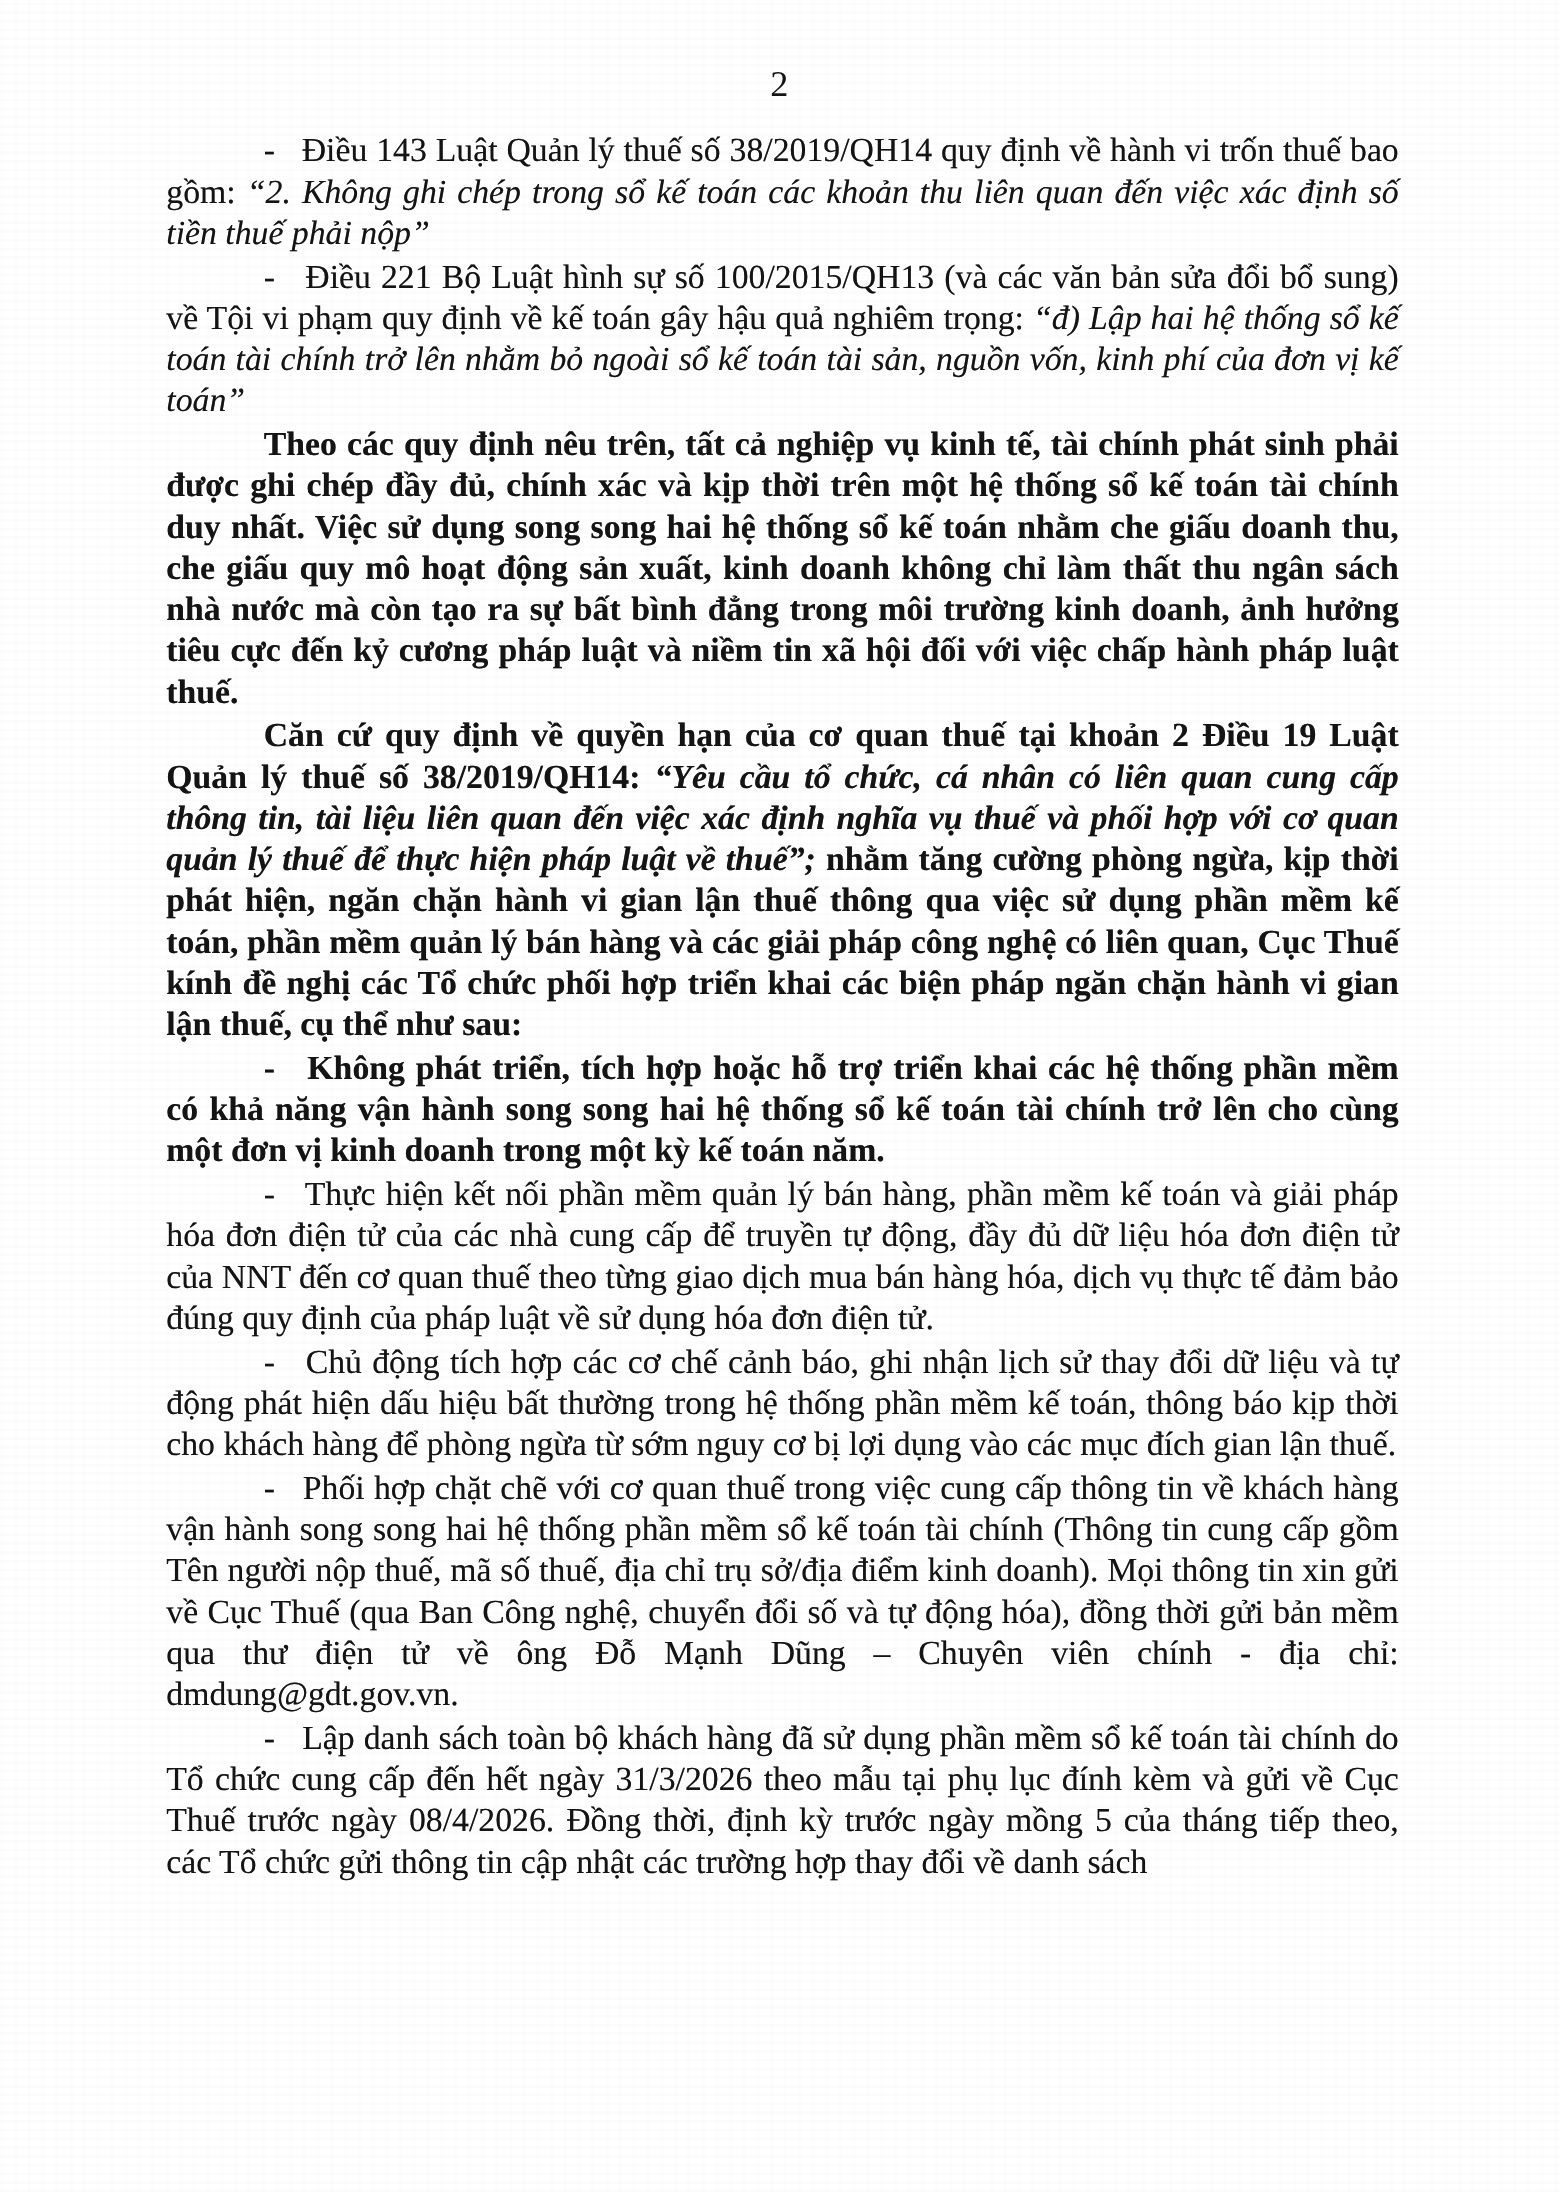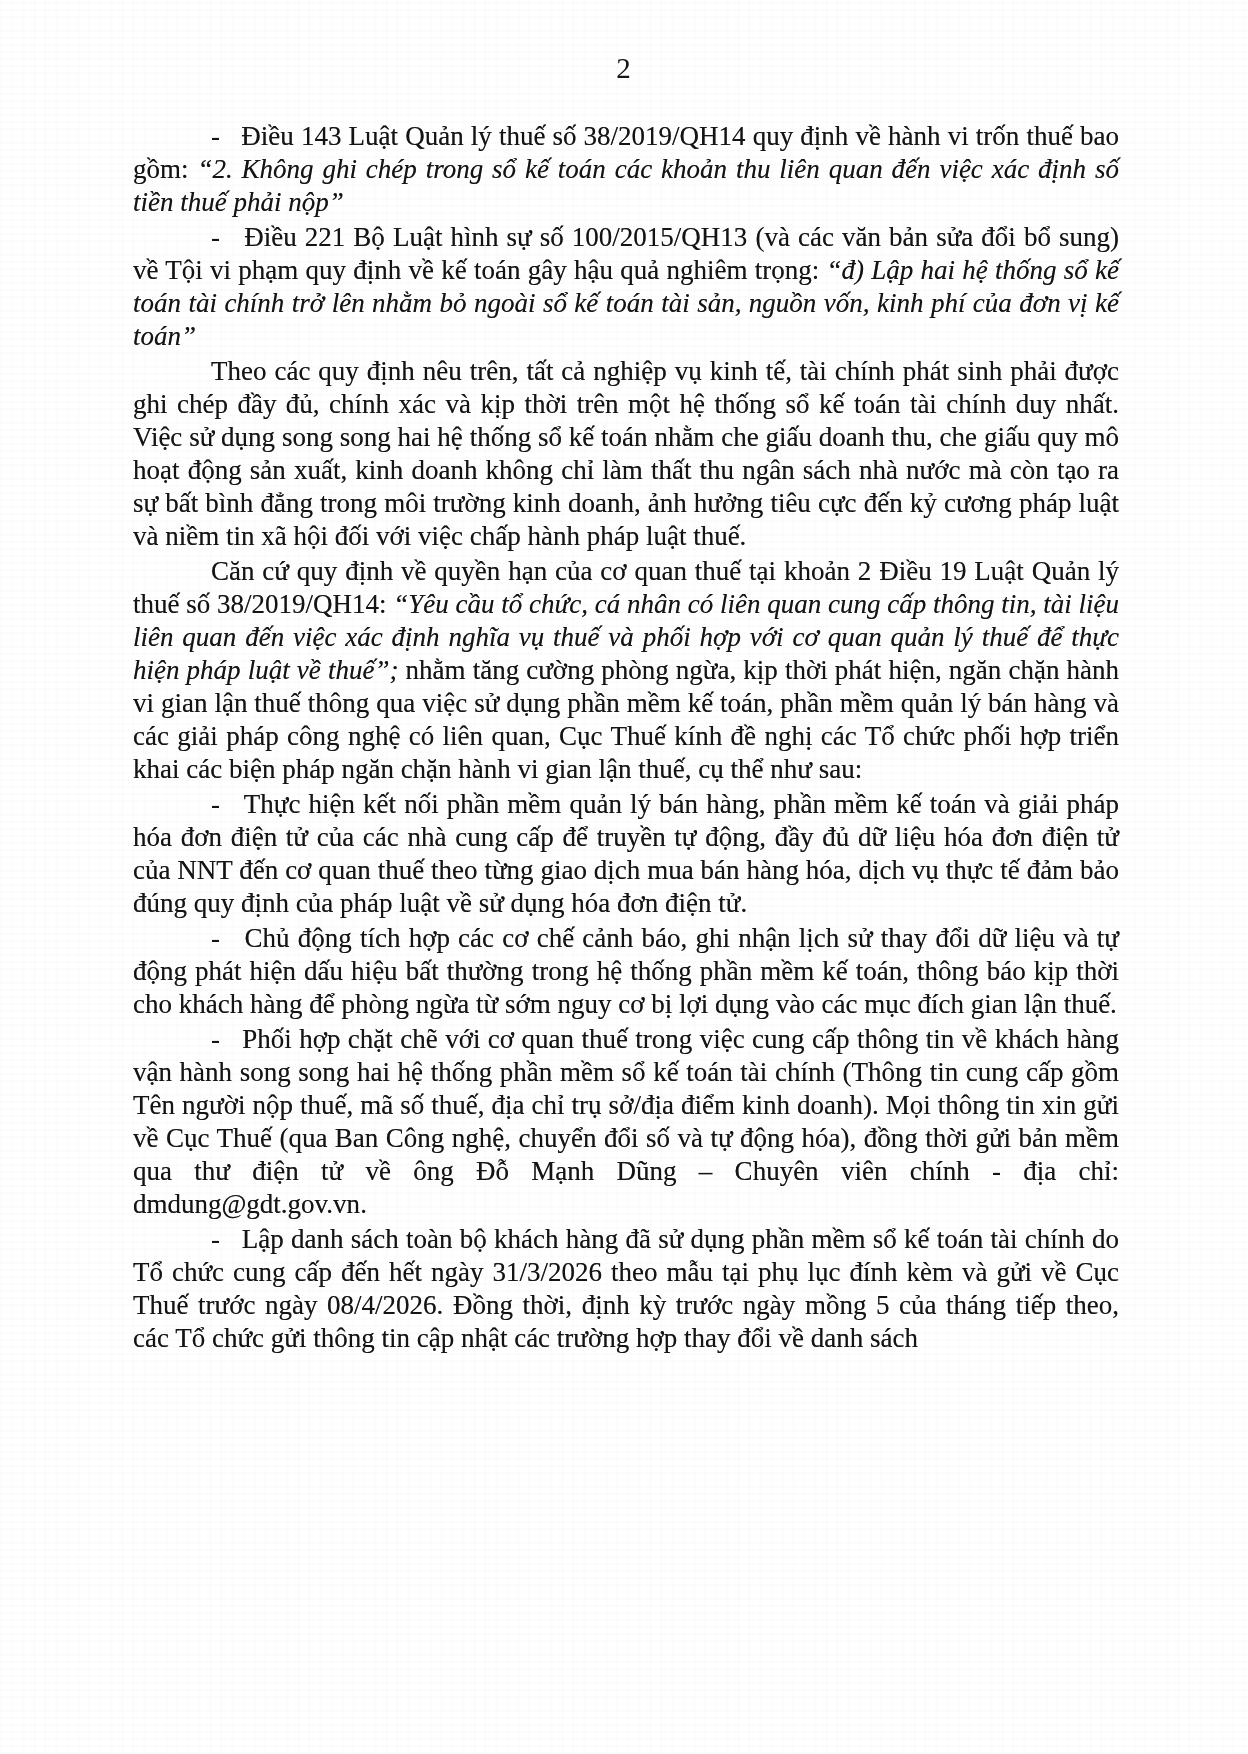--- a/index.html
+++ b/index.html
@@ -33,46 +33,48 @@
     top: 52px;
     left: 0;
     width: 1248px;
     text-align: center;
     font-size: 29px;
     line-height: 32px;
     letter-spacing: 1px;
   }
   .doc-body {
     position: absolute;
-    top: 120px;
+    top: 104px;
     left: 133px;
     width: 986px;
     font-size: 27px;
     line-height: 33px;
     text-align: justify;
     text-shadow: 0 0 0.5px rgba(20,20,20,0.55);
   }
   .doc-body p.para {
     margin: 0 0 2px 0;
     text-indent: 78px;
   }
   .doc-body p.para.space-before {
     margin-top: 0;
+    font-weight: bold;
   }
   .seg-italic { font-style: italic; }
   .seg-underline { text-underline-offset: 4px; }
 </style>
 </head>
 <body>
 
 <div class="page">
   <div class="page-number">2</div>
   <div class="doc-body">
       <p class="para"><span>-&nbsp;&nbsp; Điều 143 Luật Quản lý thuế số 38/2019/QH14 quy định về hành vi trốn thuế bao gồm: </span><span class="seg-italic">“2. Không ghi chép trong sổ kế toán các khoản thu liên quan đến việc xác định số tiền thuế phải nộp”</span></p>
       <p class="para"><span>-&nbsp;&nbsp; Điều 221 Bộ Luật hình sự số 100/2015/QH13 (và các văn bản sửa đổi bổ sung) về Tội vi phạm quy định về kế toán gây hậu quả nghiêm trọng: </span><span class="seg-italic">“đ) Lập hai hệ thống sổ kế toán tài chính trở lên nhằm bỏ ngoài sổ kế toán tài sản, nguồn vốn, kinh phí của đơn vị kế toán”</span></p>
       <p class="para space-before"><span>Theo các quy định nêu trên, tất cả nghiệp vụ kinh tế, tài chính phát sinh phải được ghi chép đầy đủ, chính xác và kịp thời trên một hệ thống sổ kế toán tài chính duy nhất. Việc sử dụng song song hai hệ thống sổ kế toán nhằm che giấu doanh thu, che giấu quy mô hoạt động sản xuất, kinh doanh không chỉ làm thất thu ngân sách nhà nước mà còn tạo ra sự bất bình đẳng trong môi trường kinh doanh, ảnh hưởng tiêu cực đến kỷ cương pháp luật và niềm tin xã hội đối với việc chấp hành pháp luật thuế.</span></p>
       <p class="para space-before"><span>Căn cứ quy định về quyền hạn của cơ quan thuế tại khoản 2 Điều 19 Luật Quản lý thuế số 38/2019/QH14: </span><span class="seg-italic">“Yêu cầu tổ chức, cá nhân có liên quan cung cấp thông tin, tài liệu liên quan đến việc xác định nghĩa vụ thuế và phối hợp với cơ quan quản lý thuế để thực hiện pháp luật về thuế”;</span><span> nhằm tăng cường phòng ngừa, kịp thời phát hiện, ngăn chặn hành vi gian lận thuế thông qua việc sử dụng phần mềm kế toán, phần mềm quản lý bán hàng và các giải pháp công nghệ có liên quan, Cục Thuế kính đề nghị các Tổ chức phối hợp triển khai các biện pháp ngăn chặn hành vi gian lận thuế, cụ thể như sau:</span></p>
+      <p class="para space-before"><span>-&nbsp;&nbsp; Không phát triển, tích hợp hoặc hỗ trợ triển khai các hệ thống phần mềm có khả năng vận hành song song hai hệ thống sổ kế toán tài chính trở lên cho cùng một đơn vị kinh doanh trong một kỳ kế toán năm.</span></p>
       <p class="para"><span>-&nbsp;&nbsp; Thực hiện kết nối phần mềm quản lý bán hàng, phần mềm kế toán và giải pháp hóa đơn điện tử của các nhà cung cấp để truyền tự động, đầy đủ dữ liệu hóa đơn điện tử của NNT đến cơ quan thuế theo từng giao dịch mua bán hàng hóa, dịch vụ thực tế đảm bảo đúng quy định của pháp luật về sử dụng hóa đơn điện tử.</span></p>
       <p class="para"><span>-&nbsp;&nbsp; Chủ động tích hợp các cơ chế cảnh báo, ghi nhận lịch sử thay đổi dữ liệu và tự động phát hiện dấu hiệu bất thường trong hệ thống phần mềm kế toán, thông báo kịp thời cho khách hàng để phòng ngừa từ sớm nguy cơ bị lợi dụng vào các mục đích gian lận thuế.</span></p>
       <p class="para"><span>-&nbsp;&nbsp; Phối hợp chặt chẽ với cơ quan thuế trong việc cung cấp thông tin về khách hàng vận hành song song hai hệ thống phần mềm sổ kế toán tài chính (Thông tin cung cấp gồm Tên người nộp thuế, mã số thuế, địa chỉ trụ sở/địa điểm kinh doanh). Mọi thông tin xin gửi về Cục Thuế (qua Ban Công nghệ, chuyển đổi số và tự động hóa), đồng thời gửi bản mềm qua thư điện tử về ông Đỗ Mạnh Dũng – Chuyên viên chính - địa chỉ: </span><span class="seg-underline">dmdung@gdt.gov.vn</span><span>.</span></p>
       <p class="para"><span>-&nbsp;&nbsp; Lập danh sách toàn bộ khách hàng đã sử dụng phần mềm sổ kế toán tài chính do Tổ chức cung cấp đến hết ngày 31/3/2026 theo mẫu tại phụ lục đính kèm và gửi về Cục Thuế trước ngày 08/4/2026. Đồng thời, định kỳ trước ngày mồng 5 của tháng tiếp theo, các Tổ chức gửi thông tin cập nhật các trường hợp thay đổi về danh sách</span></p>
     </div>
 </div>
 
 </body></html>

